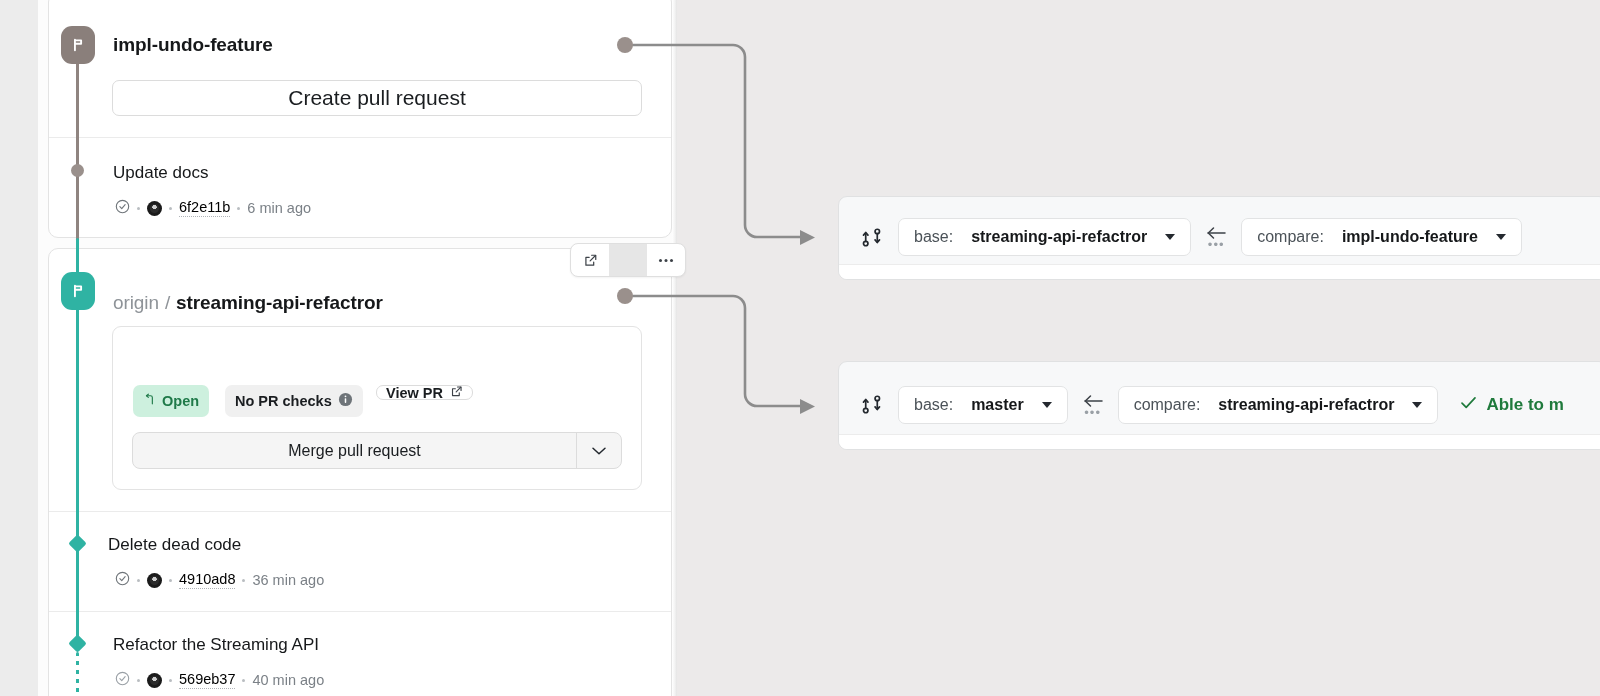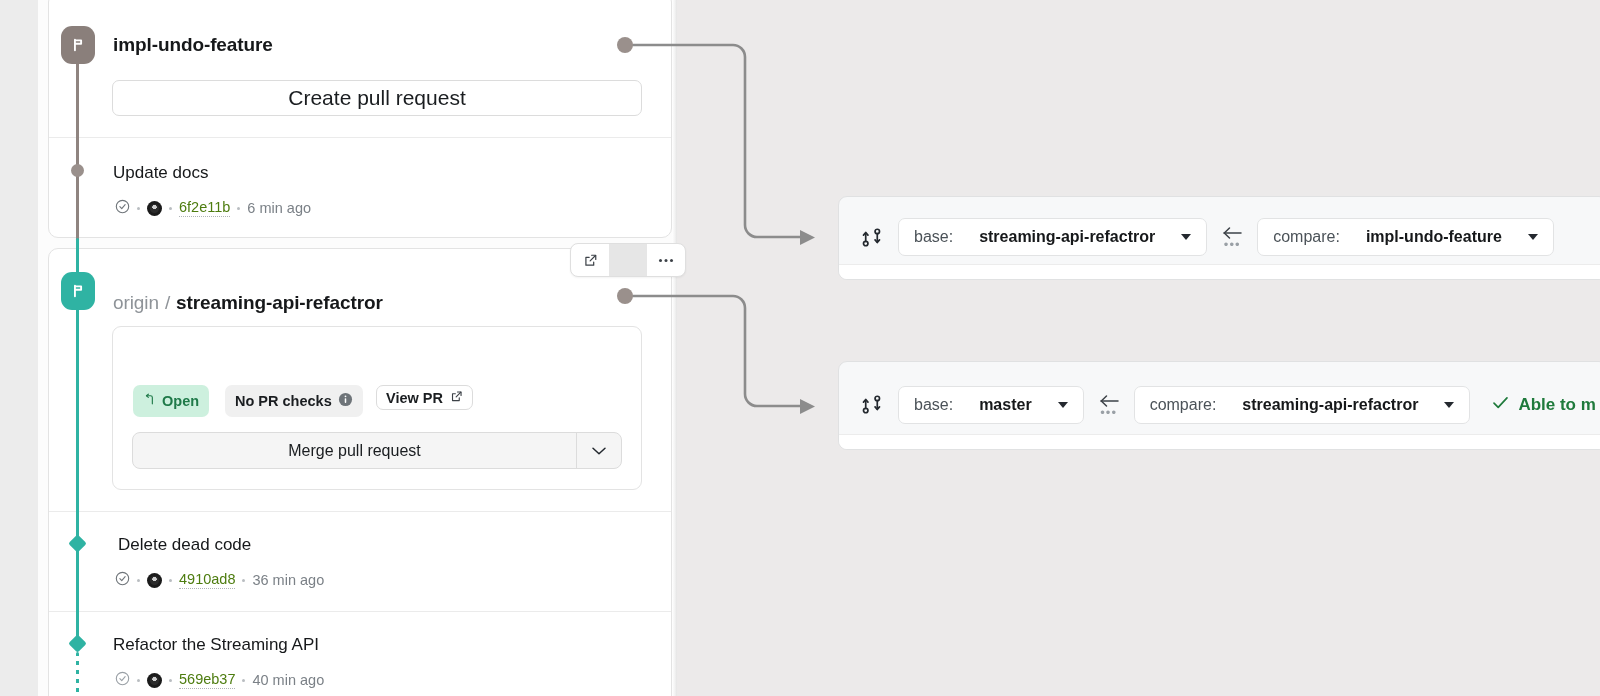--- a/index.html
+++ b/index.html
@@ -46,60 +46,60 @@
   .branch-title{position:absolute;font-size:19px;font-weight:700;color:#16181a;letter-spacing:-0.1px;}
   .branch-title .muted{color:#8e9398;font-weight:400;}
 
   .btn-outline{position:absolute;box-sizing:border-box;background:#ffffff;
      border:1px solid #dcdcdc;border-radius:7px;display:flex;align-items:center;justify-content:center;
      font-size:21px;color:#1a1d20;font-weight:400;}
 
   .commit-title{position:absolute;font-size:17px;font-weight:400;color:#16181a;text-align:center;}
   .commit-meta{position:absolute;display:flex;align-items:center;gap:7px;font-size:14.5px;color:#7b8187;}
   .meta-dot{width:3px;height:3px;border-radius:50%;background:#b9bdc1;display:inline-block;}
-  .sha{color:#4d7c0f;border-bottom:1px dotted #b0b4b8;padding-bottom:1px;}
+  .sha{color:#000000;border-bottom:1px dotted #b0b4b8;padding-bottom:1px;}
   .avatar{width:15px;height:15px;border-radius:50%;background:#1b1b1b;display:block;position:relative;overflow:hidden;}
   .avatar::after{content:"";position:absolute;left:3px;top:3px;width:9px;height:9px;border-radius:50%;
      background:radial-gradient(circle at 50% 35%,#cfcfcf 0 28%,#2c2c2c 30% 100%);}
 
   
   .hdr-actions{position:absolute;display:flex;background:#ffffff;border:1px solid #dfdfdf;border-radius:8px;
      overflow:hidden;z-index:6;box-shadow:0 1px 2px rgba(0,0,0,0.05);}
   .hdr-actions > div{width:38px;height:32px;display:flex;align-items:center;justify-content:center;}
   .hdr-div{width:1px;height:32px;background:#e6e6e6;}
 
   
   .pr-box{position:absolute;box-sizing:border-box;background:#ffffff;border:1px solid #e3e3e3;border-radius:9px;}
   .pr-head{position:absolute;font-size:17px;font-weight:700;color:#16181a;}
   .pr-head .num{color:#9aa0a6;font-weight:400;}
 
   .badge{position:absolute;height:32px;display:flex;align-items:center;gap:6px;
      border-radius:7px;font-size:14.5px;padding:0 10px;box-sizing:border-box;}
   .badge-open{background:#cdf0de;color:#1f7a49;font-weight:600;}
   .badge-checks{background:#f0f0f0;color:#1a1d20;font-weight:600;}
-  .btn-viewpr{position:absolute;height:25px;display:flex;align-items:center;gap:7px;
+  .btn-viewpr{position:absolute;height:15px;display:flex;align-items:center;gap:7px;
      border:1px solid #dcdcdc;border-radius:7px;background:#fff;font-size:14.5px;color:#1a1d20;
      font-weight:600;padding:0 9px;box-sizing:border-box;}
 
   .merge-wrap{position:absolute;display:flex;box-sizing:border-box;
      border:1px solid #dcdcdc;border-radius:8px;background:#f5f5f5;overflow:hidden;}
   .merge-main{flex:1;display:flex;align-items:center;justify-content:center;font-size:16px;color:#1a1d20;font-weight:400;}
   .merge-caret{width:44px;display:flex;align-items:center;justify-content:center;border-left:1px solid #dcdcdc;}
 
   
   .conn{position:absolute;left:0;top:0;width:1600px;height:696px;pointer-events:none;z-index:3;}
 
   
   .cmp{position:absolute;box-sizing:border-box;background:#f7f8f9;
        border:1px solid #e0e1e2;border-radius:9px;overflow:hidden;}
   .cmp-inner{position:absolute;left:0;right:0;top:10px;height:calc(100% - 22px);
        display:flex;align-items:center;}
   .cmp-foot{position:absolute;left:0;right:0;bottom:0;height:14px;background:#ffffff;border-top:1px solid #ececec;}
   .cmp-icon{margin-left:22px;margin-right:16px;display:flex;align-items:center;}
-  .pill{height:38px;display:flex;align-items:center;gap:26px;padding:0 15px;box-sizing:border-box;
+  .pill{height:38px;display:flex;align-items:center;gap:18px;padding:0 15px;box-sizing:border-box;
        background:#ffffff;border:1px solid #e2e3e4;border-radius:7px;font-size:16px;color:#16181a;}
   .pill .lbl{color:#4b5258;font-weight:400;}
   .pill .val{font-weight:700;color:#16181a;}
   .arrowback{display:flex;flex-direction:column;align-items:center;justify-content:center;
        margin:0 14px;color:#4b5258;}
   .arrowback .dots{font-size:13px;line-height:8px;color:#9aa0a6;letter-spacing:1px;}
   .able{display:flex;align-items:center;gap:9px;margin-left:22px;color:#1f7a3c;font-weight:700;font-size:17px;white-space:nowrap;}
   .caret{width:0;height:0;border-left:5px solid transparent;border-right:5px solid transparent;border-top:6px solid #24292f;}
 </style>
 </head>
@@ -229,21 +229,21 @@
       <span>Merge pull request</span>
     </div>
     <div class="merge-caret">
       <svg width="16" height="10" viewBox="0 0 16 10">
           <path d="M2 2.2 8 7.8l6-5.6" fill="none" stroke="#24292f" stroke-width="1.5" stroke-linecap="round" stroke-linejoin="round"></path>
         </svg>
     </div>
   </div>
 
   <div class="node-diamond" style="left:71px;top:537px;"></div>
-  <div class="commit-title" style="left:118px;top:535px;">
+  <div class="commit-title" style="left:108px;top:535px;">
     <span>Delete dead code</span>
   </div>
   <div class="commit-meta" style="left:115px;top:571px;">
     <span>
       <svg width="15" height="15" viewBox="0 0 16 16">
           <circle cx="8" cy="8" r="6.6" fill="none" stroke="#6f757a" stroke-width="1.2"></circle>
           <path d="M5.2 8.2l2 2 3.6-4.1" fill="none" stroke="#6f757a" stroke-width="1.2" stroke-linecap="round" stroke-linejoin="round"></path>
         </svg>
     </span>
     <i class="meta-dot"></i>

